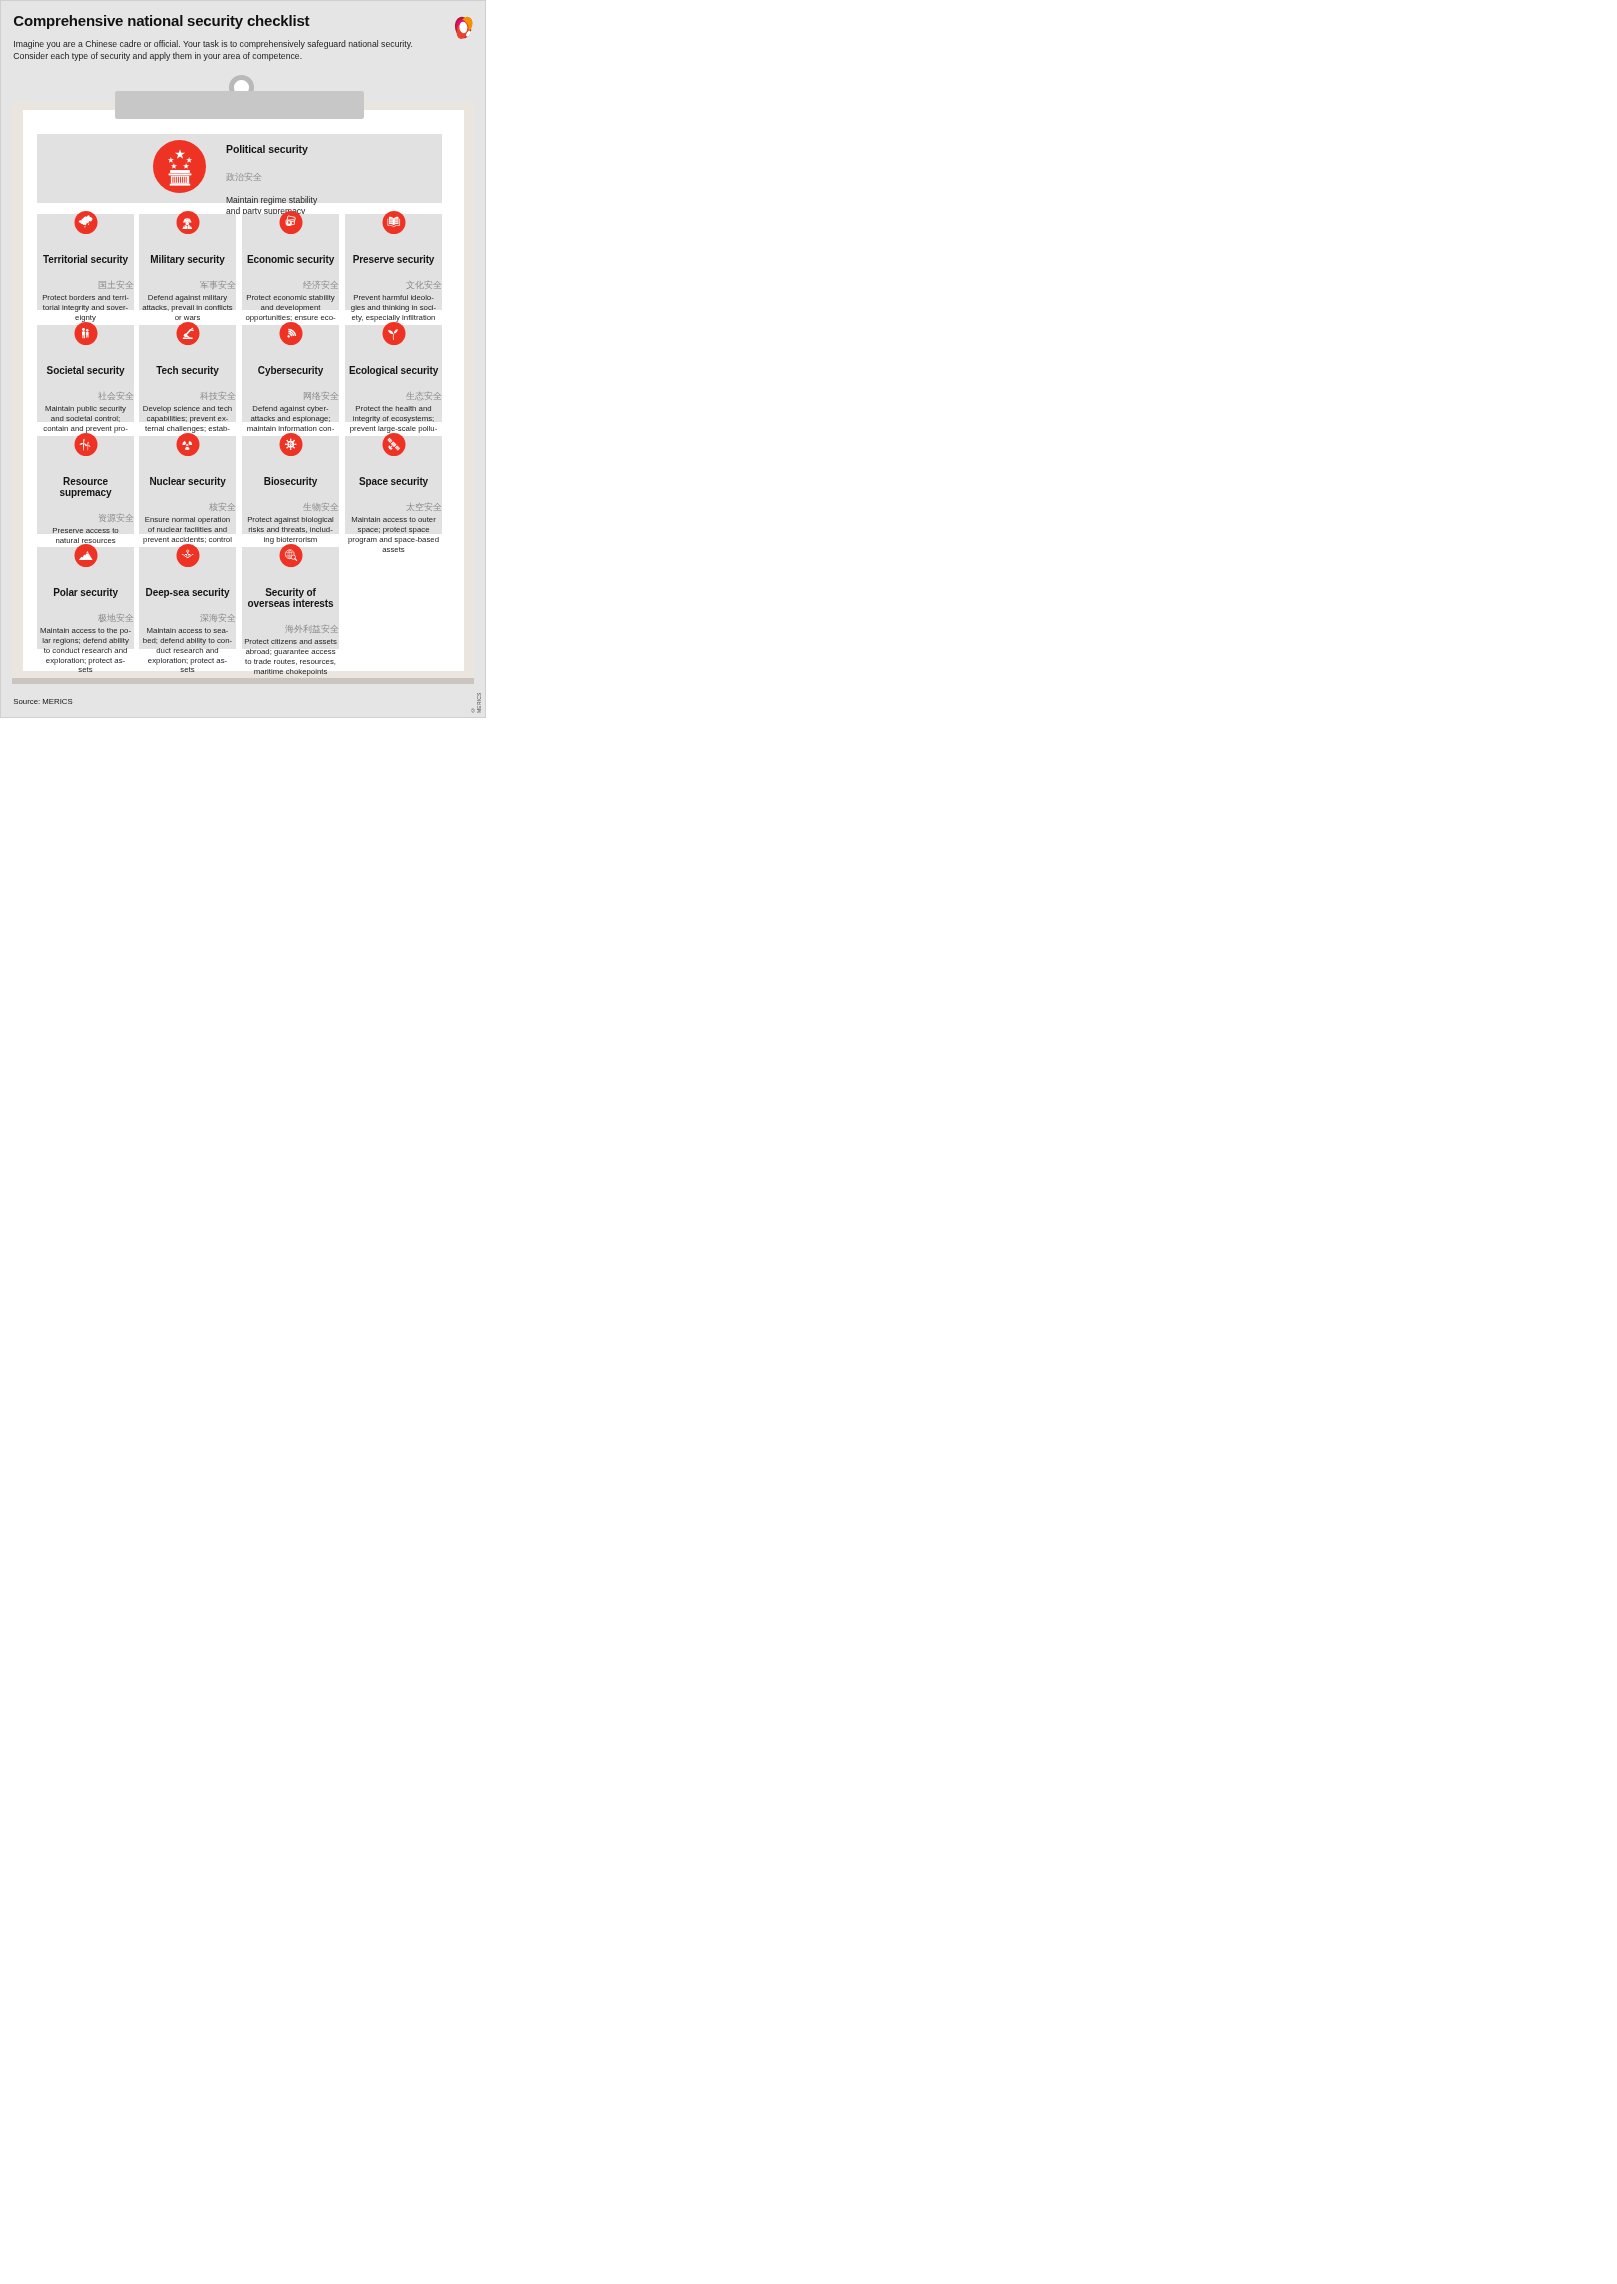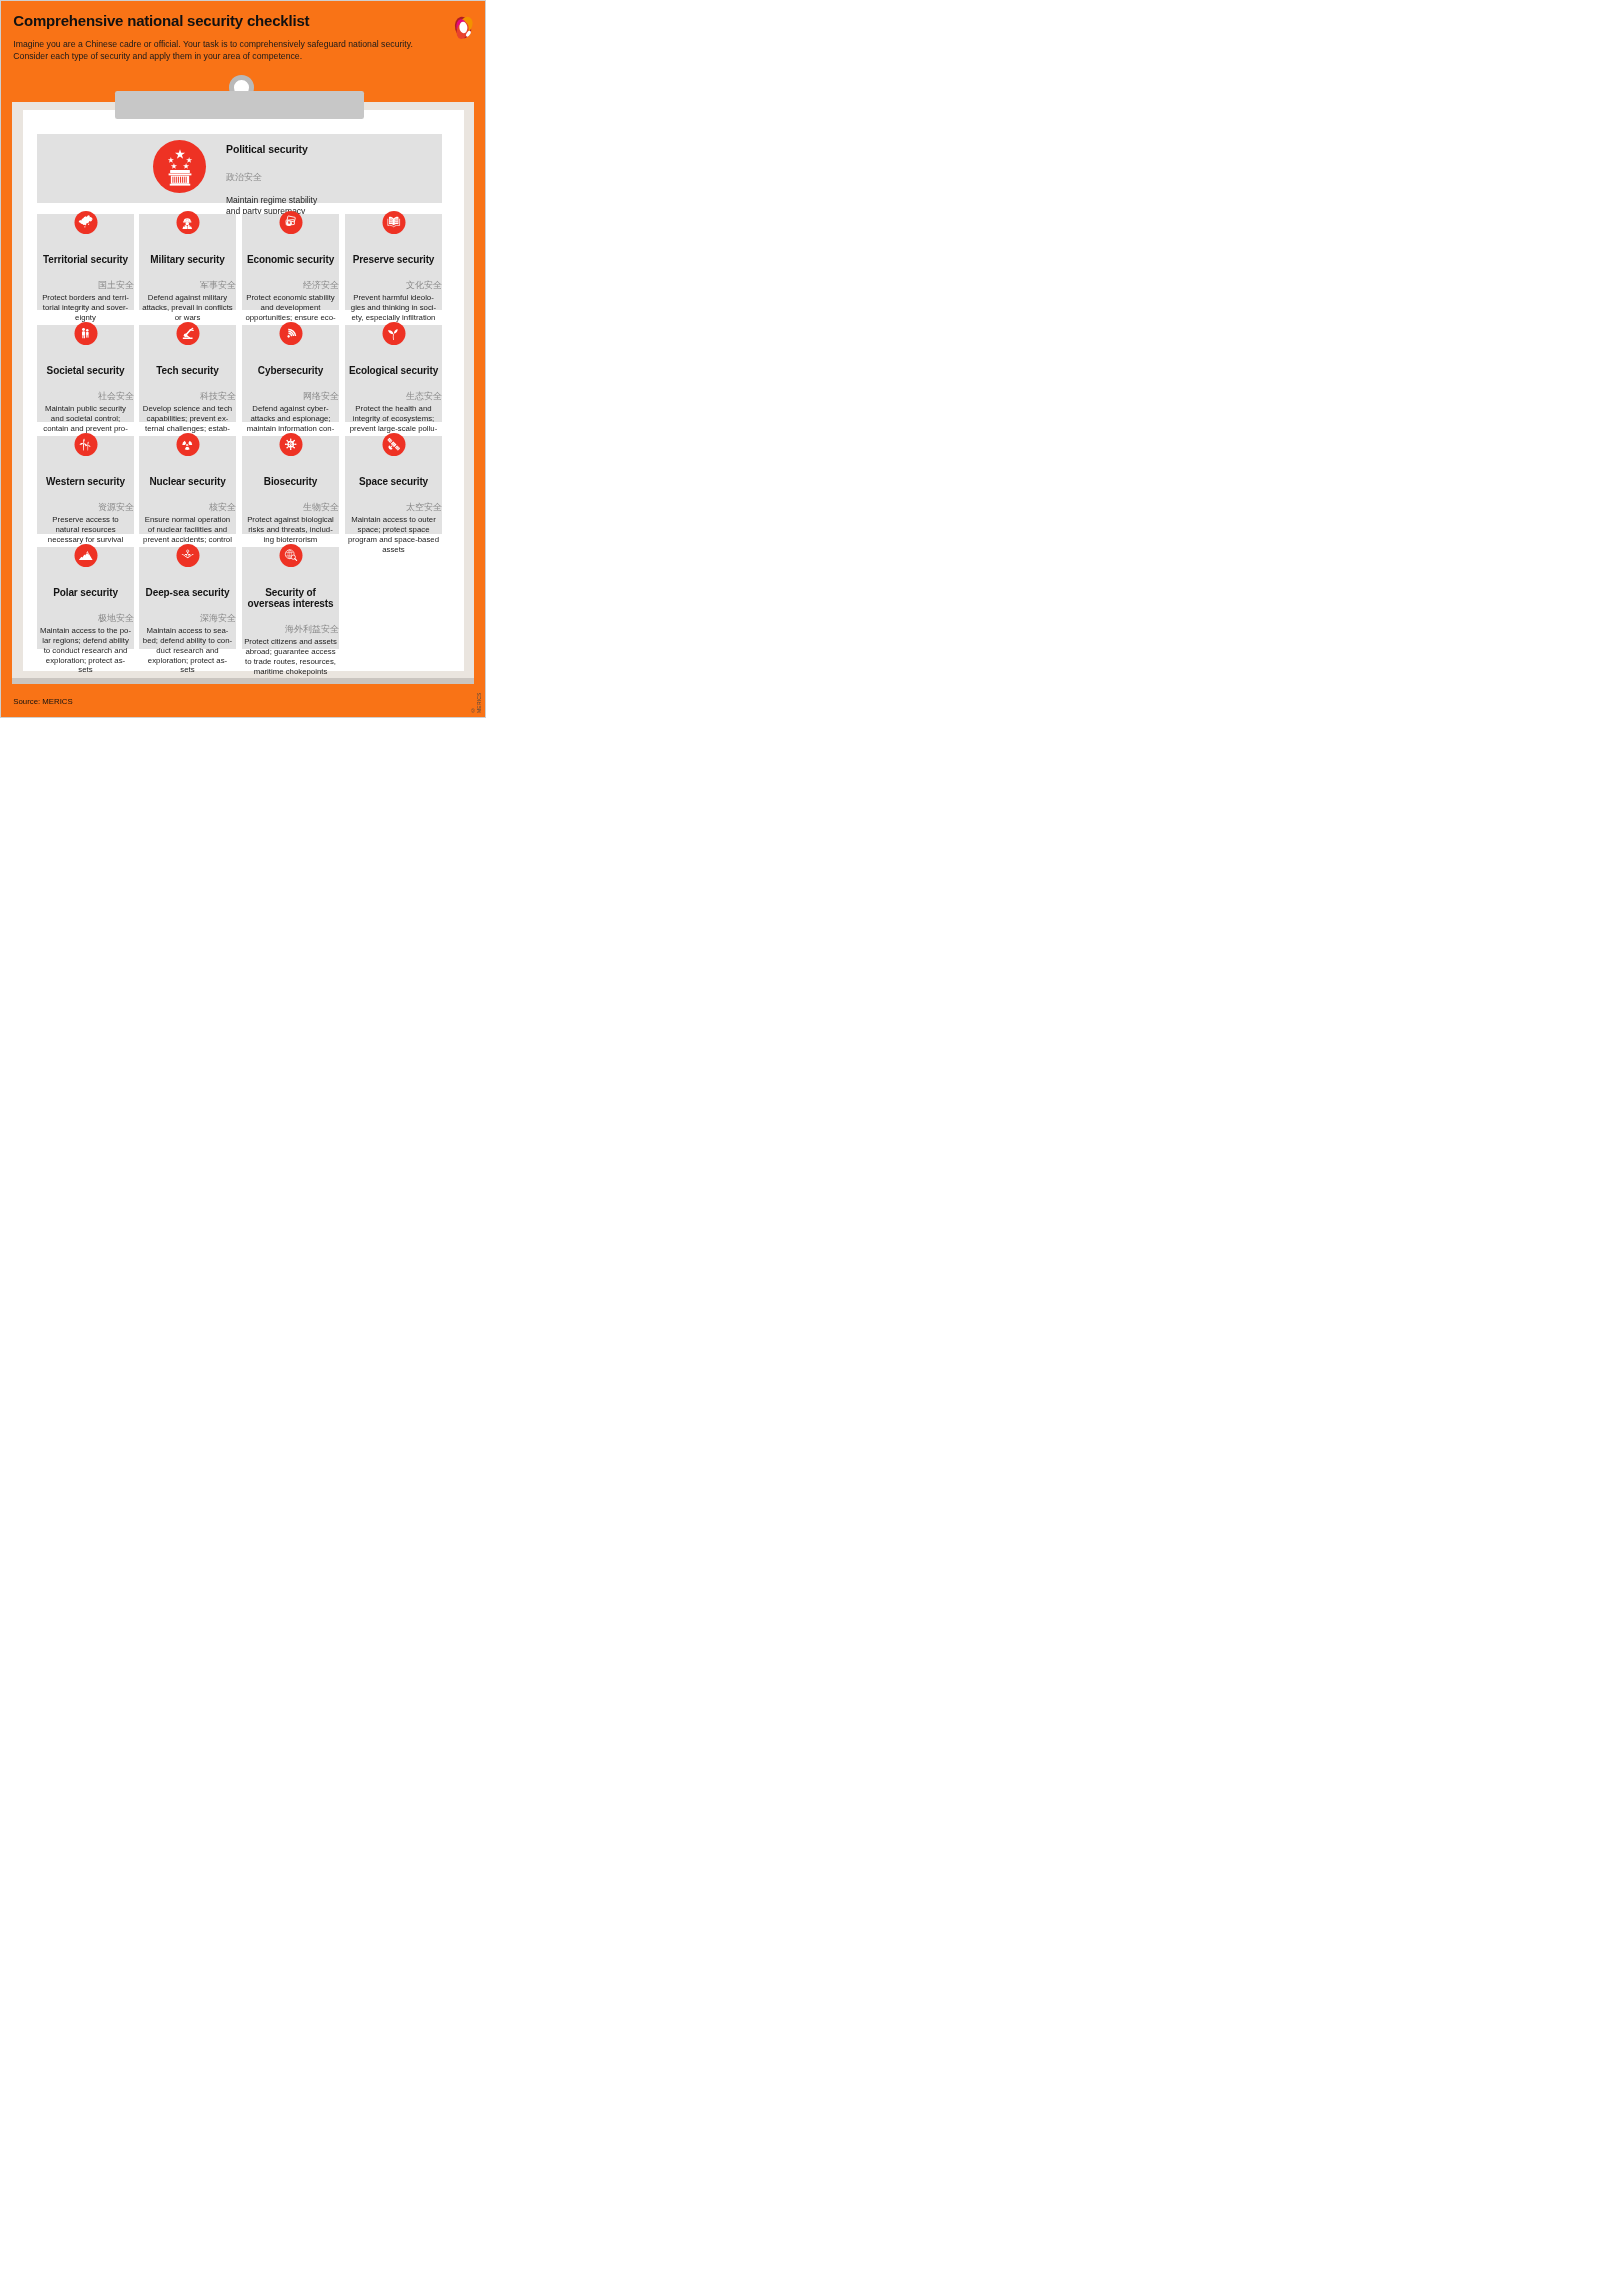--- a/index.html
+++ b/index.html
@@ -1,17 +1,17 @@
 <!DOCTYPE html>
 <html style="font-size:7.3px"><head>
 <meta charset="utf-8">
 <style>
   html,body{margin:0;padding:0;background:#fff;}
   body{font-family:"Liberation Sans","DejaVu Sans",sans-serif;}
-  .canvas{position:relative;width:484px;height:716px;border:0.5px solid #cfcfcf;background:#f97316;overflow:hidden;}
+  .canvas{position:relative;width:484px;height:716px;border:0.5px solid #cfcfcf;background:#e5e5e5;overflow:hidden;}
   .title{position:absolute;left:12.3px;top:11px;font-size:15px;font-weight:bold;color:#111;letter-spacing:-0.2px;}
   .subtitle{position:absolute;left:12.3px;top:37px;width:434px;font-size:8.7px;line-height:1.38;color:#1a1a1a;white-space:pre-line;}
   .logo{position:absolute;right:11px;top:12px;}
   .board{position:absolute;left:11.4px;top:101px;width:462px;height:576px;background:#eae5df;border-bottom:6.4px solid #cac5c0;}
   .paper{position:absolute;left:22px;top:109px;width:441px;height:561px;background:#ffffff;}
   .clip-ring{position:absolute;left:228px;top:74px;width:14.6px;height:14.6px;border:5px solid #b9b9b9;border-radius:50%;background:#fff;}
   .clip-bar{position:absolute;left:114px;top:90px;width:249px;height:28px;background:#c7c7c7;border-radius:2.3px;}
   .pcard{position:absolute;left:36px;top:133px;width:405px;height:69px;background:#e1e1e1;}
   .pic{position:absolute;left:116px;top:6px;width:53px;height:53px;border-radius:50%;background:#ee3224;display:flex;align-items:center;justify-content:center;}
   .ptext{position:absolute;left:189px;top:8.7px;width:201px;text-align:left;}
@@ -254,21 +254,21 @@
         </g>
         <g transform="translate(63,54) scale(0.75)">
           <path d="M-3,3 L-2,45 L2,45 L3,3 Z"></path>
           <path d="M0,-3 C7,-9 9,-20 3,-27 C-3,-21 -4,-9 0,-3 Z"></path>
           <path d="M0,-3 C7,-9 9,-20 3,-27 C-3,-21 -4,-9 0,-3 Z" transform="rotate(120)"></path>
           <path d="M0,-3 C7,-9 9,-20 3,-27 C-3,-21 -4,-9 0,-3 Z" transform="rotate(240)"></path>
           <circle r="4.5"></circle>
         </g>
       </svg>
     </div>
-    <div class="ct">Western security</div>
+    <div class="ct">Resource supremacy</div>
     <div class="cz">资源安全</div>
     <div class="cd">Preserve access to
 natural resources
 necessary for survival
 and development</div>
   </div>
 
   <div class="card" style="left:138px;top:435px;height:98px">
     <div class="ic">
       <svg width="15.5" height="15.5" viewBox="0 0 100 100">

